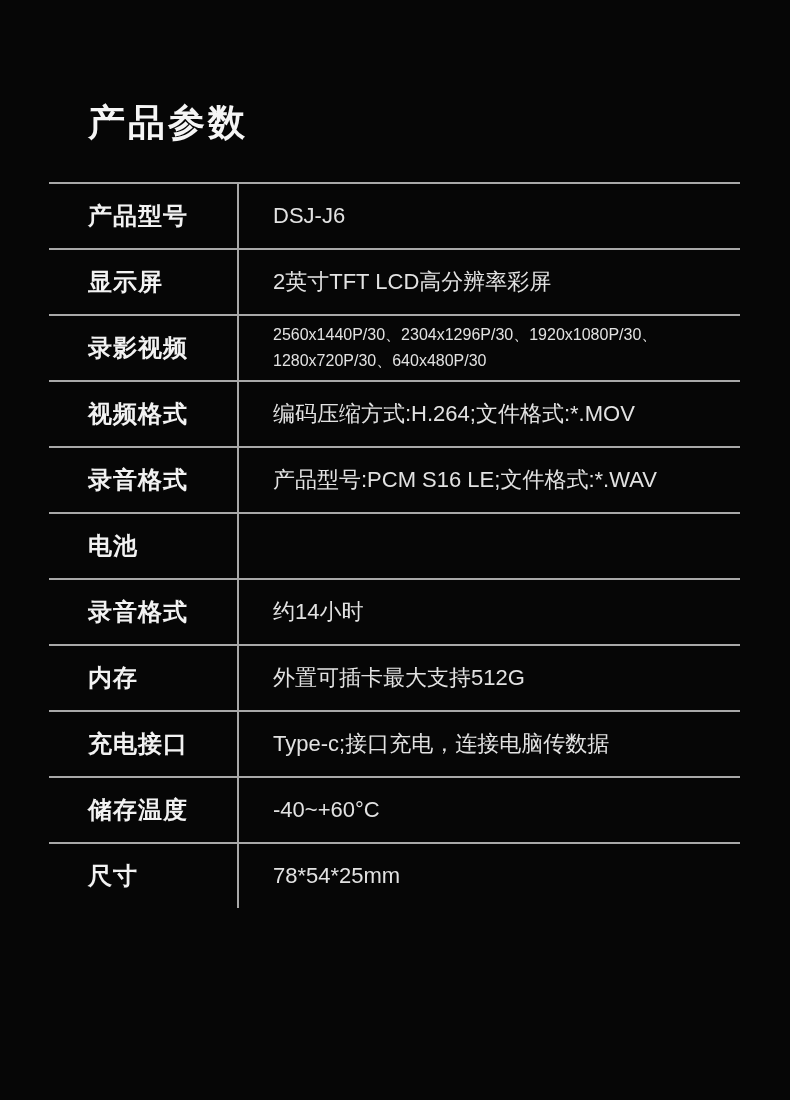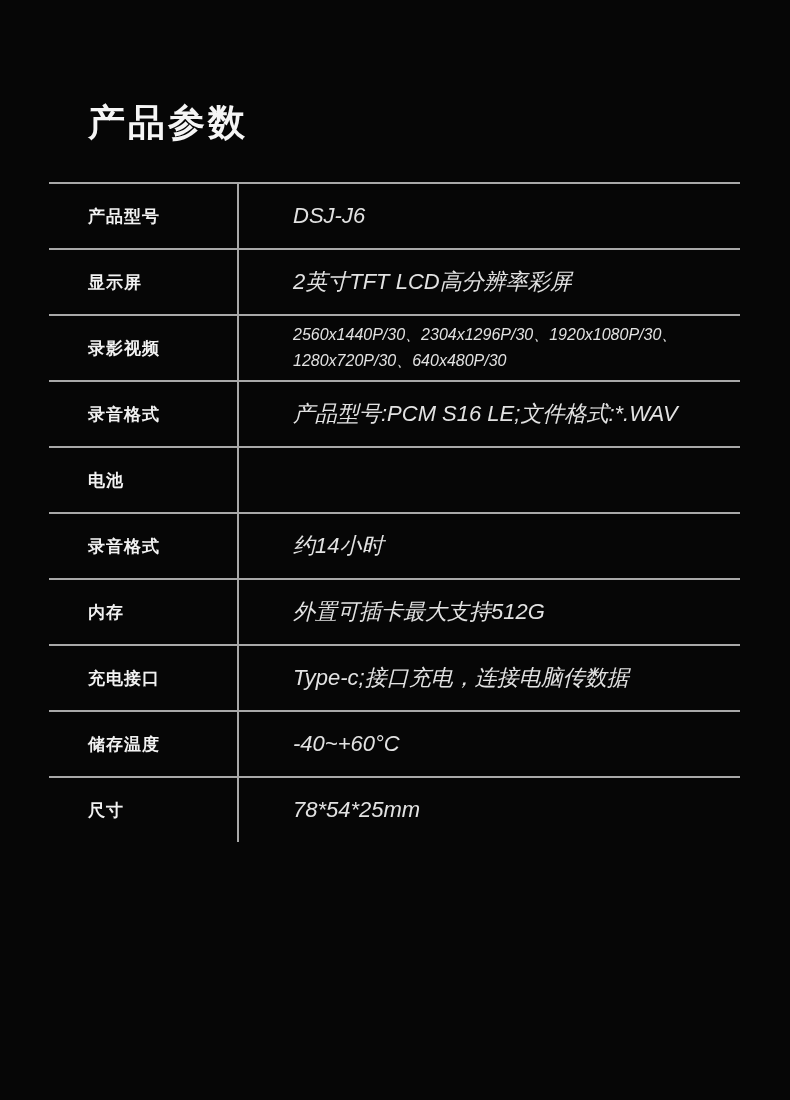--- a/index.html
+++ b/index.html
@@ -45,35 +45,34 @@
     align-items: center;
     height: 66px;
     box-sizing: border-box;
     border-top: 2px solid var(--line, #a8a8a8);
   }
   .cell-label {
     flex: none;
     width: 188px;
     box-sizing: border-box;
     padding-left: 39px;
-    font-size: 17px;
+    font-size: 24px;
     font-weight: bold;
     letter-spacing: 1px;
     color: var(--label-text, #f2f2f2);
   }
   .cell-value {
     flex: 1;
     box-sizing: border-box;
-    padding-left: 56px;
+    padding-left: 36px;
     padding-right: 6px;
     font-size: 22px;
     color: var(--value-text, #e2e2e2);
     white-space: pre-line;
     line-height: 1.25;
-    font-style: italic;
   }
   .spec-row.dense .cell-value {
     font-size: 16px;
     line-height: 26px;
   }
 </style>
 </head>
 <body>
 
 <div class="canvas">
@@ -92,20 +91,24 @@
       <div class="cell-label">显示屏</div>
       <div class="cell-value">2英寸TFT LCD高分辨率彩屏</div>
     </div>
 
     <div class="spec-row dense">
       <div class="cell-label">录影视频</div>
       <div class="cell-value">2560x1440P/30、2304x1296P/30、1920x1080P/30、
 1280x720P/30、640x480P/30</div>
     </div>
 
+    <div class="spec-row">
+      <div class="cell-label">视频格式</div>
+      <div class="cell-value">编码压缩方式:H.264;文件格式:*.MOV</div>
+    </div>
 
     <div class="spec-row">
       <div class="cell-label">录音格式</div>
       <div class="cell-value">产品型号:PCM S16 LE;文件格式:*.WAV</div>
     </div>
 
     <div class="spec-row">
       <div class="cell-label">电池</div>
     </div>
 

